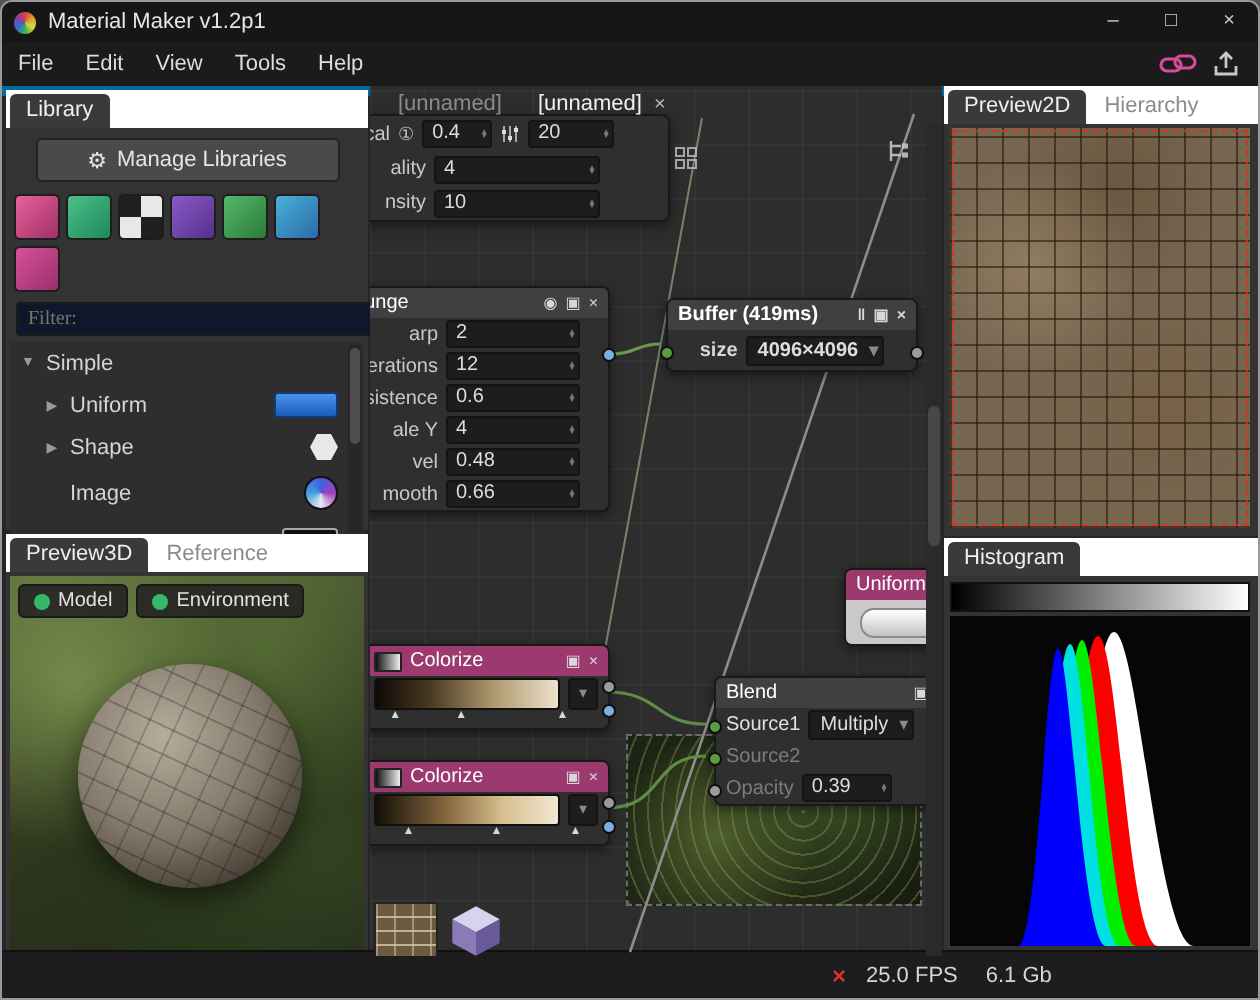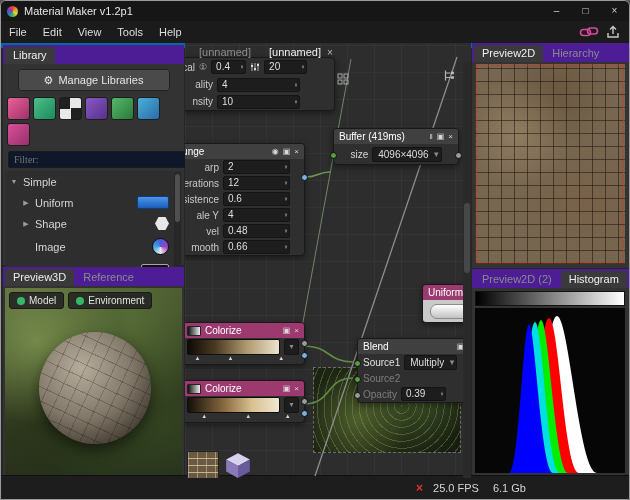--- a/index.html
+++ b/index.html
@@ -12,21 +12,21 @@
   .app-icon{width:11px;height:11px;border-radius:50%;background:conic-gradient(#e04040,#e0a030,#d8d840,#40b050,#3070d0,#8040b0,#e04040);}
   .win-title{font-size:11px;color:#e6e6e6;}
   .win-btns{margin-left:auto;display:flex;height:20px;}
   .win-btn{width:29px;text-align:center;line-height:20px;color:#cfcfcf;font-size:10px;}
   
   .menubar{left:0;top:20px;right:0;height:22px;background:#1b1b1b;border-bottom:5px solid #0369a1;display:flex;align-items:center;}
   .menu-item{padding:0 8px;line-height:22px;color:#ddd;}
   .menu-icons{margin-left:auto;display:flex;align-items:center;gap:6px;padding-right:8px;}
   
   .panel{background:#333;}
-  .tabbar{height:19px;display:flex;align-items:flex-end;background:#4c1d95;padding-left:2px;gap:1px;}
+  .tabbar{height:19px;display:flex;align-items:flex-end;background:#ffffff;padding-left:2px;gap:1px;}
   .tab{padding:2px 8px 3px 8px;color:#8b8b8b;font-size:11px;white-space:nowrap;display:flex;gap:5px;align-items:center;}
   .tab.active{color:#efefef;background:#3a3a3a;border-radius:3px 3px 0 0;}
   
   .lib-panel{left:2px;top:44px;width:181px;height:220px;}
   .manage-btn{margin:5px auto 4px auto;width:150px;height:20px;background:#4a4a4a;border:1px solid #222;border-radius:3px;
       display:flex;align-items:center;justify-content:center;gap:5px;color:#e5e5e5;font-size:11px;}
   .lib-grid{display:flex;flex-wrap:wrap;gap:3px;padding:2px 4px;width:160px;}
   .lib-icon{width:21px;height:21px;border-radius:3px;border:1px solid #1d1d1d;}
   .lib1{background:linear-gradient(135deg,#e8629a,#a03068);}
   .lib2{background:linear-gradient(135deg,#4ec08a,#1a8a5a);}
@@ -317,21 +317,21 @@
           <span class="param-label">vel</span>
           <span class="spin stepper" style="min-width:52px;">0.48</span>
         </div>
       <div class="param-row">
           <span class="param-label">mooth</span>
           <span class="spin stepper" style="min-width:52px;">0.66</span>
         </div>
       <span class="port pout blue" style="top:30px;"></span>
     </div>
 
-    <div class="node" style="left:148px;top:85px;width:124px;">
+    <div class="node" style="left:148px;top:106px;width:124px;font-weight:bold;">
       <div class="node-header">
         <span>Buffer (419ms)</span>
         <span class="hspace"></span>
         <span class="hicon">‖</span>
         <span class="hicon">▣</span>
         <span class="hicon">×</span>
       </div>
       <div class="param-row" style="height:20px;justify-content:center;">
         <span style="color:#d8d8d8;">size</span>
         <span class="dropdown">4096×4096</span>
@@ -447,21 +447,20 @@
       <span class="tab active">Preview2D</span>
       <span class="tab">Hierarchy</span>
     </div>
     <div class="tex2d">
       <div class="tile-border"></div>
     </div>
   </div>
 
   <div class="abs panel hist-panel">
     <div class="tabbar">
-      <span class="tab">Preview2D (2)</span>
       <span class="tab active">Histogram</span>
     </div>
     <div class="hist-grad"></div>
     <div class="hist-area">
       <svg width="150" height="165" viewBox="0 0 150 165">
         <path d="M50,165 C64,165 70,8 82,8 C94,8 104,165 122,165 Z" fill="#ffffff"></path>
         <path d="M46,165 C58,165 64,10 74,10 C84,10 89,165 104,165 Z" fill="#ff0000"></path>
         <path d="M42,165 C52,165 58,12 66,12 C74,12 80,165 93,165 Z" fill="#00ee00"></path>
         <path d="M38,165 C48,165 52,14 60,14 C68,14 72,165 85,165 Z" fill="#00e0e0"></path>
         <path d="M34,165 C44,165 48,16 54,16 C60,16 66,165 78,165 Z" fill="#0000ff"></path>

